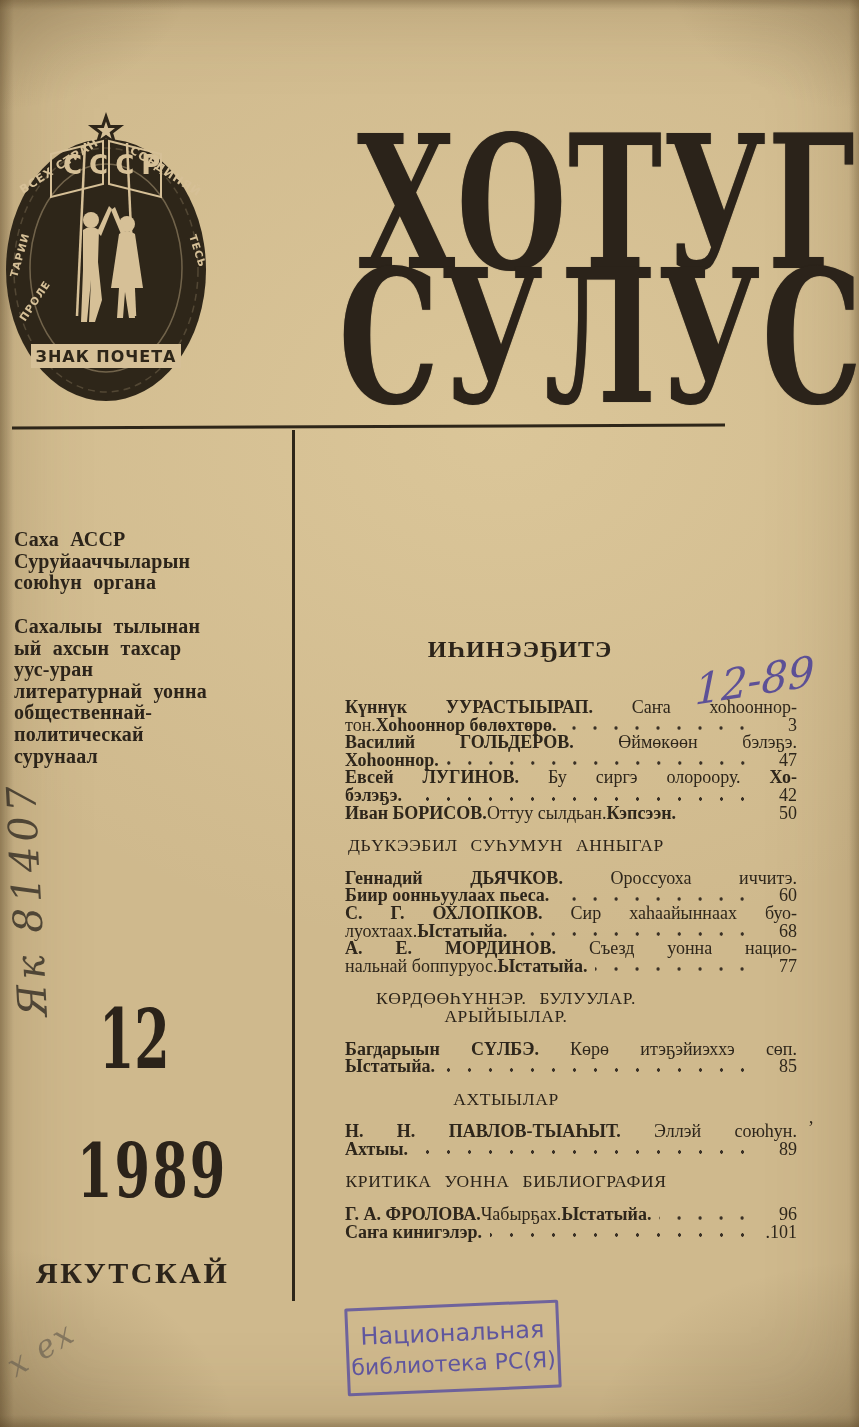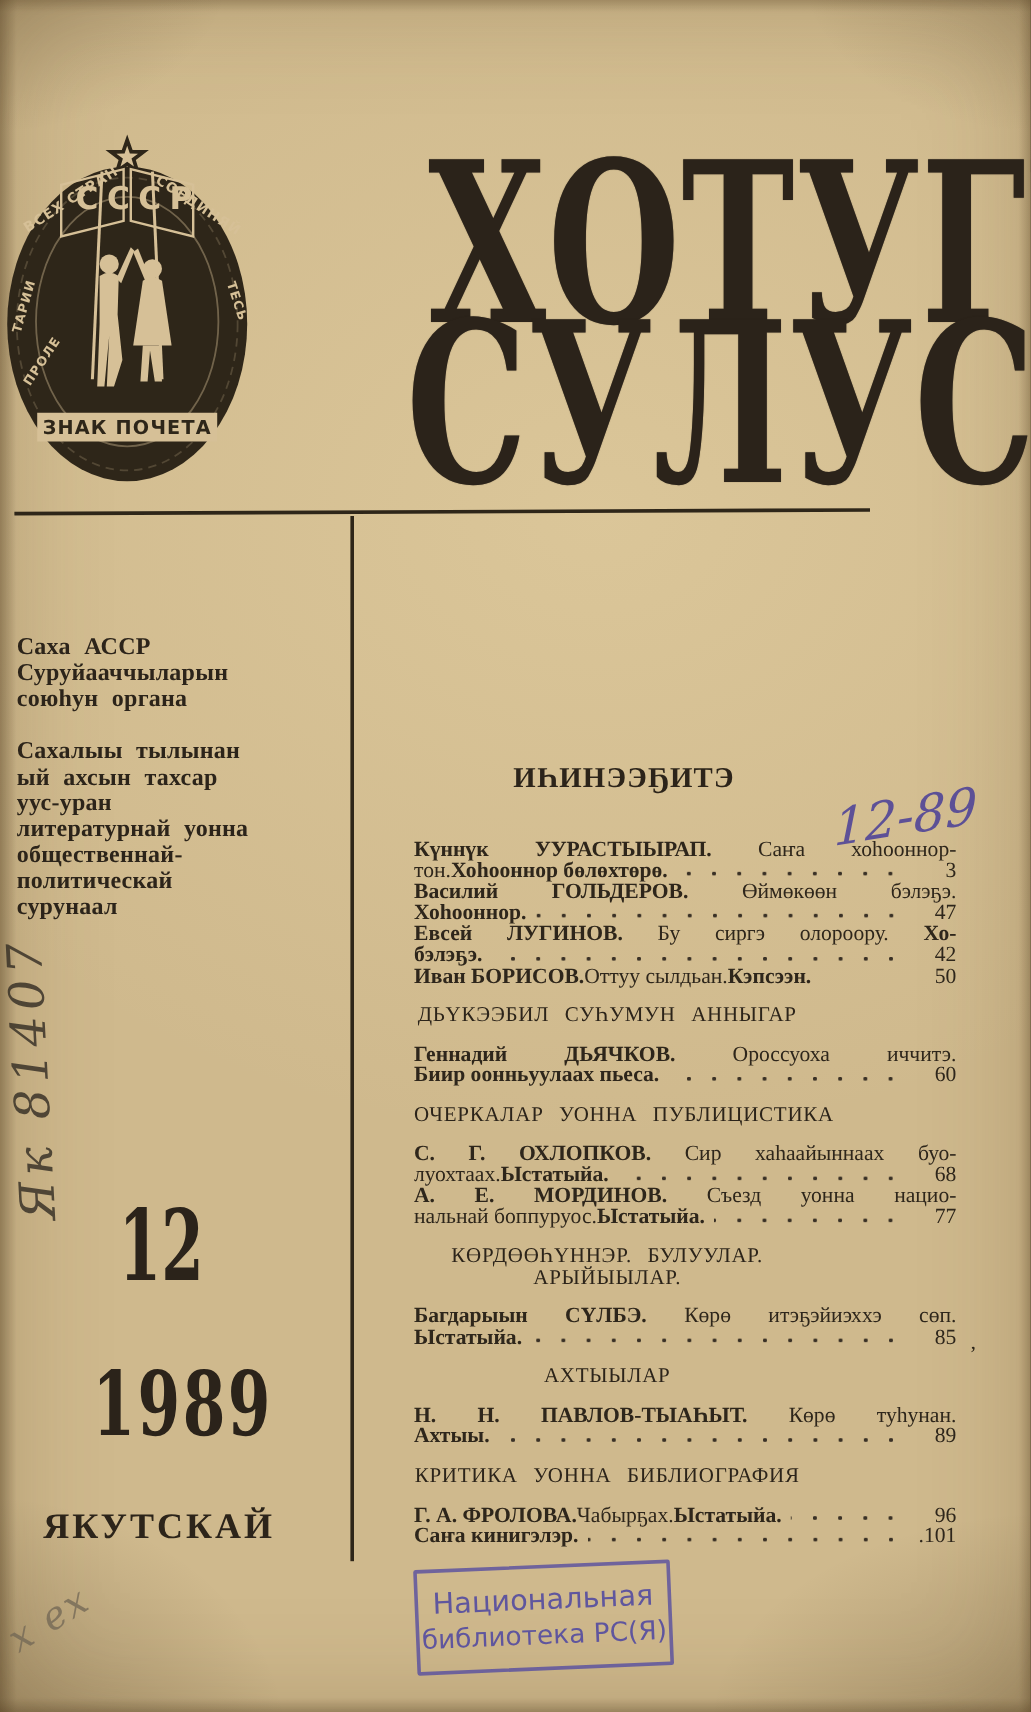--- a/index.html
+++ b/index.html
@@ -216,23 +216,20 @@
         <div class="toc-sec">ДЬҮКЭЭБИЛ СУҺУМУН АННЫГАР</div>
       </div>
       <div class="toc-entry">
         <div class="toc-line jl"><span class="seg b">Геннадий ДЬЯЧКОВ.</span><span class="seg"> Ороссуоха иччитэ.</span></div>
         <div class="toc-line pl">
           <span class="seg b">Биир оонньуулаах пьеса.</span>
           <span class="dots"></span>
           <span class="pg">60</span>
         </div>
       </div>
-      <div class="toc-sec-group">
-        <div class="toc-sec">ОЧЕРКАЛАР УОННА ПУБЛИЦИСТИКА</div>
-      </div>
       <div class="toc-entry">
         <div class="toc-line jl"><span class="seg b">С. Г. ОХЛОПКОВ.</span><span class="seg"> Сир хаһаайыннаах буо-</span></div>
         <div class="toc-line pl">
           <span class="seg">луохтаах. </span>
           <span class="seg b">Ыстатыйа.</span>
           <span class="dots"></span>
           <span class="pg">68</span>
         </div>
       </div>
       <div class="toc-entry">
@@ -253,21 +250,21 @@
         <div class="toc-line pl">
           <span class="seg b">Ыстатыйа.</span>
           <span class="dots"></span>
           <span class="pg">85</span>
         </div>
       </div>
       <div class="toc-sec-group">
         <div class="toc-sec">АХТЫЫЛАР</div>
       </div>
       <div class="toc-entry">
-        <div class="toc-line jl"><span class="seg b">Н. Н. ПАВЛОВ-ТЫАҺЫТ.</span><span class="seg"> Көрө туһунан.</span></div>
+        <div class="toc-line jl"><span class="seg b">Н. Н. ПАВЛОВ-ТЫАҺЫТ.</span><span class="seg"> Эллэй союһун.</span></div>
         <div class="toc-line pl">
           <span class="seg b">Ахтыы.</span>
           <span class="dots"></span>
           <span class="pg">89</span>
         </div>
       </div>
       <div class="toc-sec-group">
         <div class="toc-sec">КРИТИКА УОННА БИБЛИОГРАФИЯ</div>
       </div>
       <div class="toc-entry">

